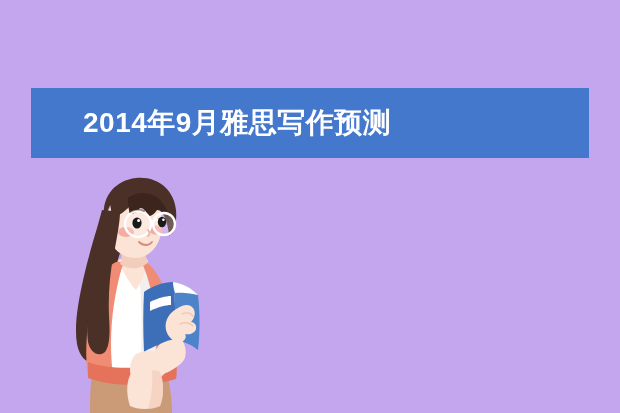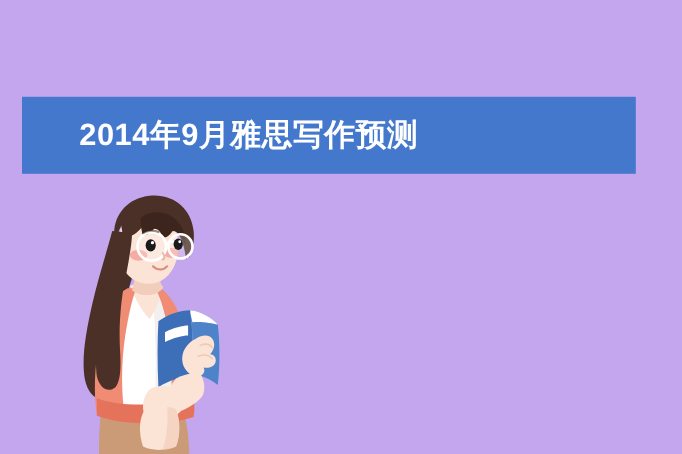--- a/index.html
+++ b/index.html
@@ -15,21 +15,21 @@
   #poster {
     position: relative;
     width: 620px;
     height: 413px;
     background: #c3a6ee;
     overflow: hidden;
   }
   
   #title-banner {
     position: absolute;
-    left: 20px;
+    left: 31px;
     top: 88px;
     width: 558px;
     height: 70px;
     background: #4478cc;
     box-sizing: border-box;
     display: flex;
     align-items: center;
   }
   #title-text {
     color: #ffffff;

